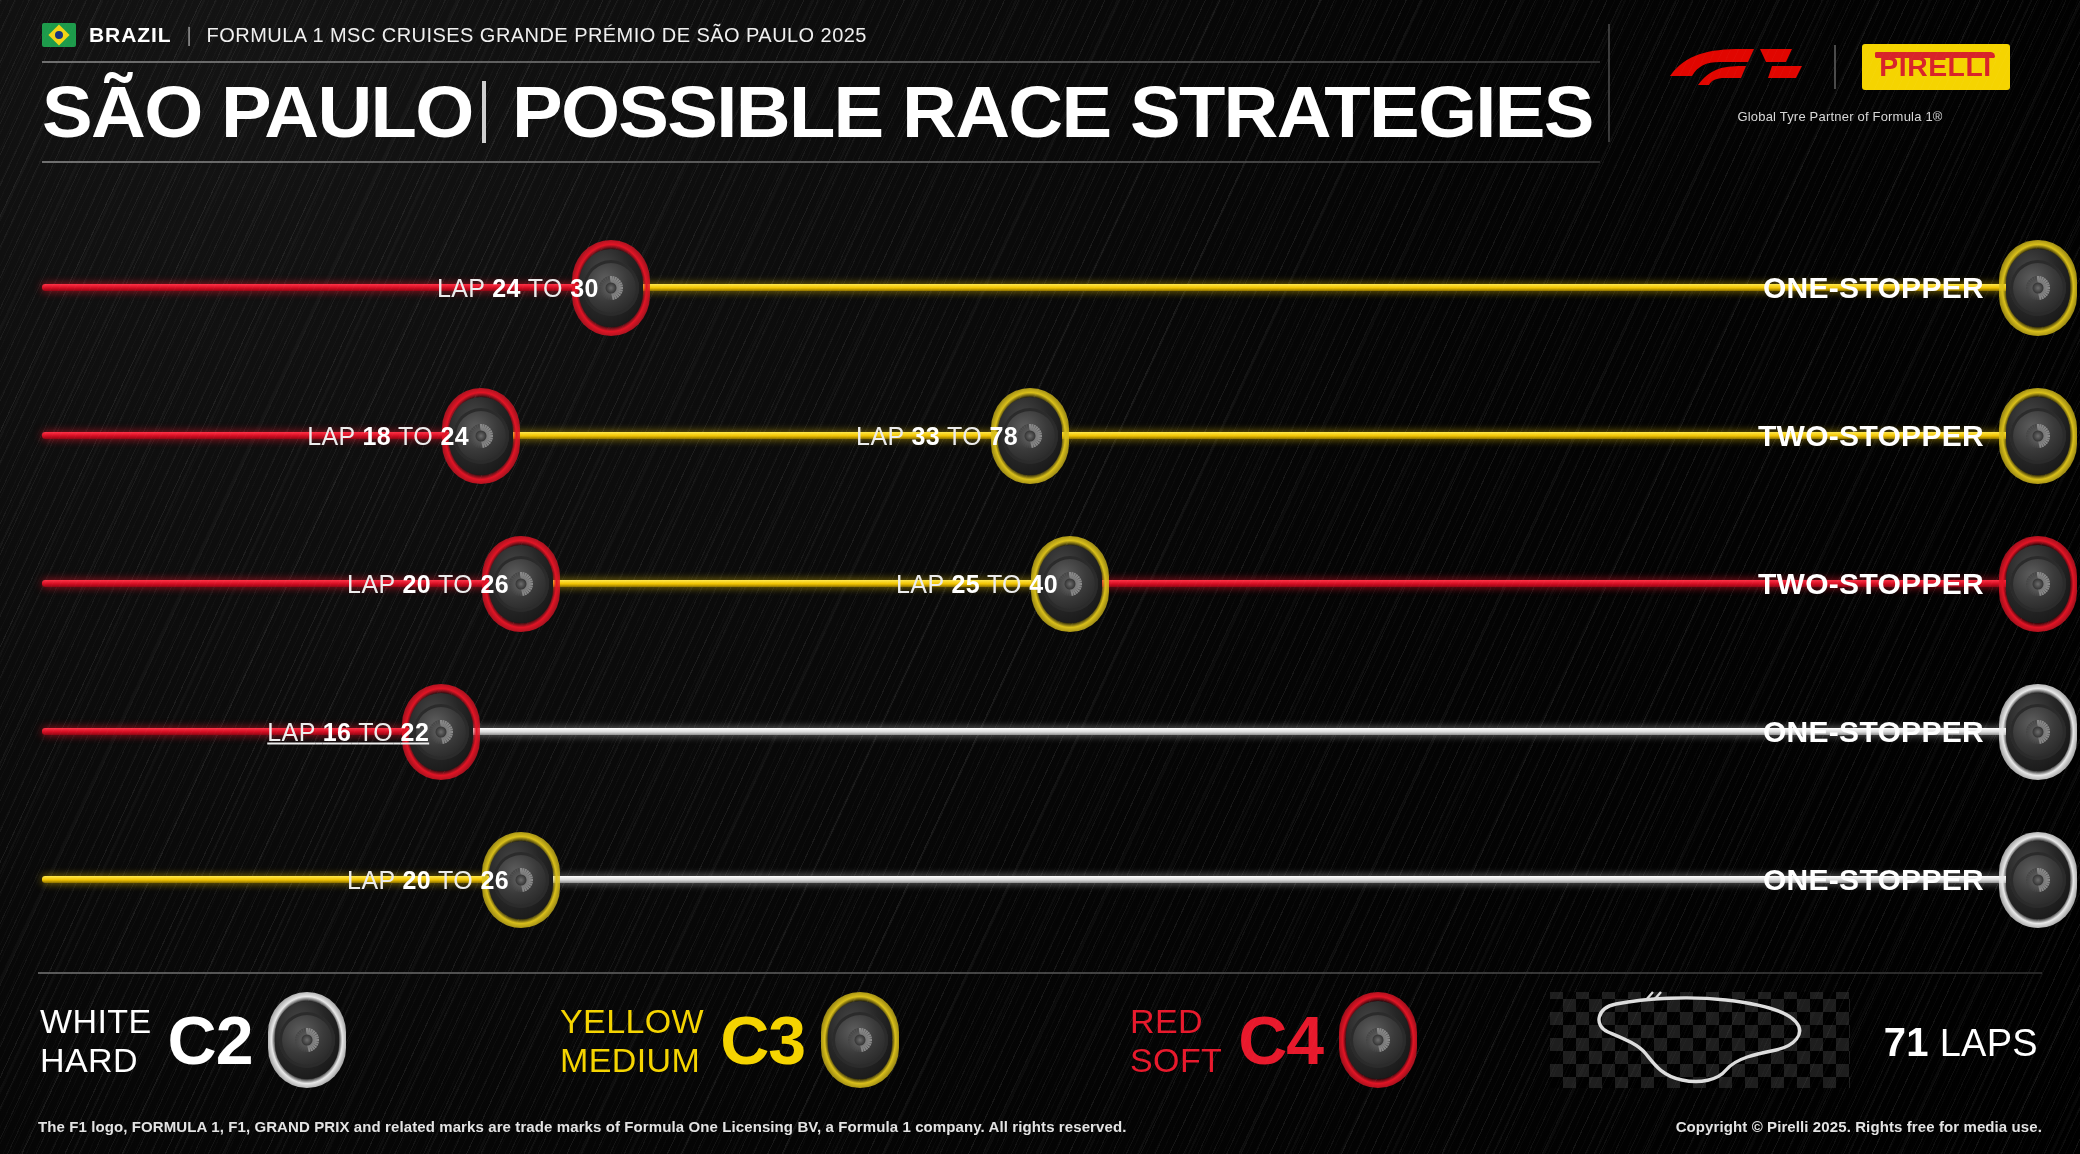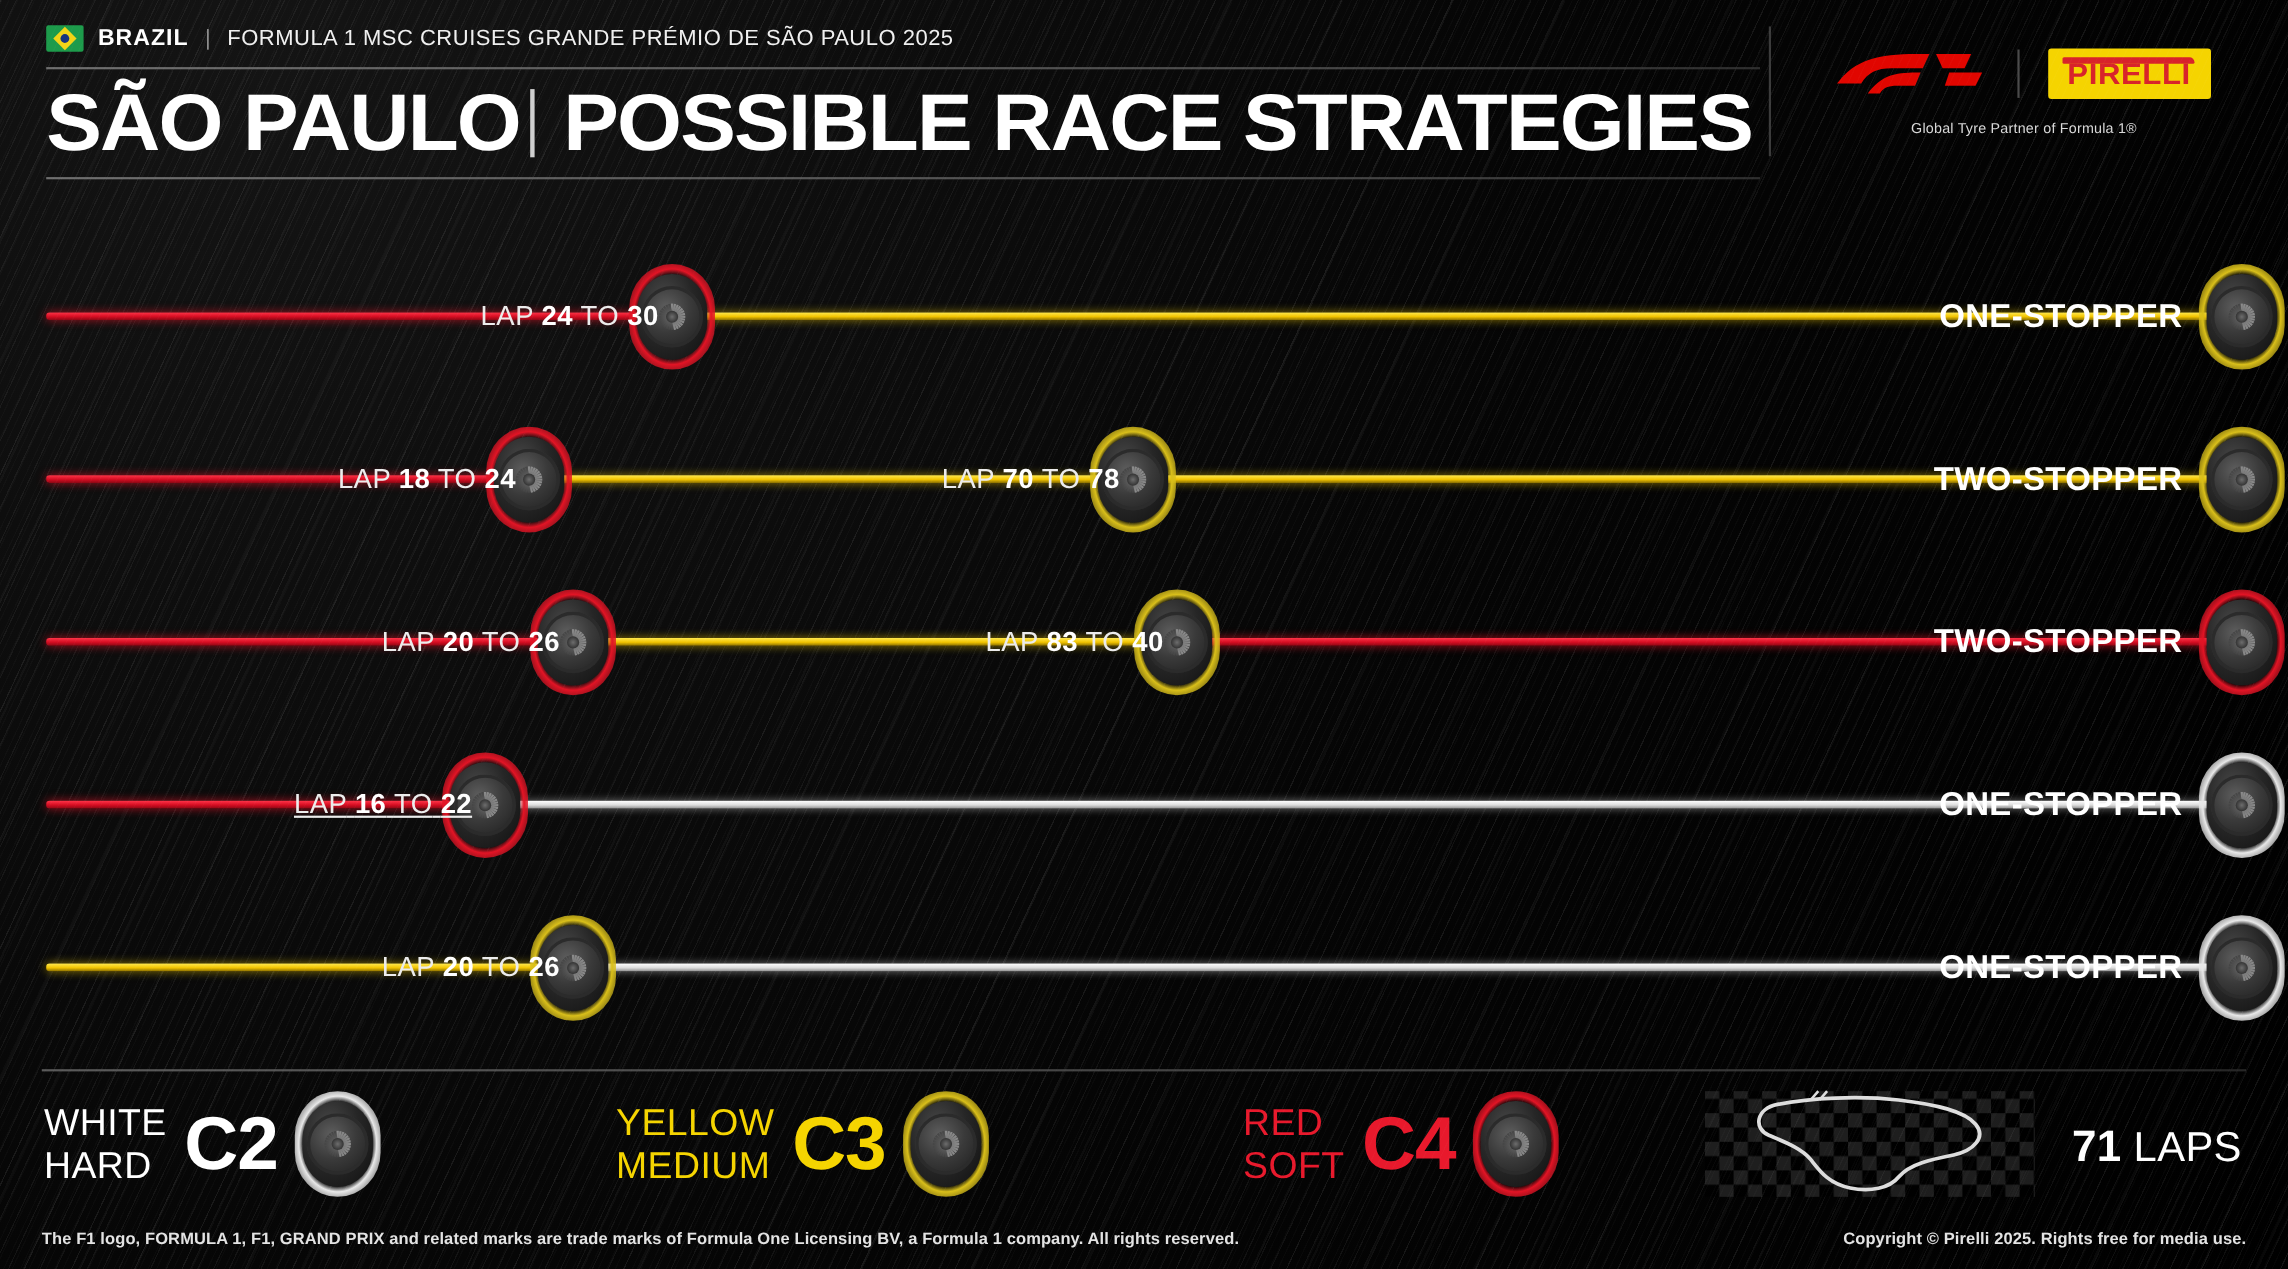--- a/index.html
+++ b/index.html
@@ -359,21 +359,21 @@
                 <i style="transform:rotate(102.85714285714286deg)"></i>
                 <i style="transform:rotate(115.71428571428571deg)"></i>
                 <i style="transform:rotate(128.57142857142858deg)"></i>
                 <i style="transform:rotate(141.42857142857142deg)"></i>
                 <i style="transform:rotate(154.28571428571428deg)"></i>
                 <i style="transform:rotate(167.14285714285714deg)"></i>
               </span>
               <span class="hub"></span>
             </span>
           </span>
-          <div class="lap-label" style="left: 49.5%;"><span>LAP</span> <b>70</b> <span>TO</span> <b>78</b></div>
+          <div class="lap-label" style="left: 49.5%;"><span>LAP</span> <b>33</b> <span>TO</span> <b>78</b></div>
           <span class="tyre medium" style="left: 100%;">
             <span class="sidewall"></span>
             <span class="carcass"></span>
             <span class="rim">
               <span class="spokes">
                 <i style="transform:rotate(0deg)"></i>
                 <i style="transform:rotate(12.857142857142858deg)"></i>
                 <i style="transform:rotate(25.714285714285715deg)"></i>
                 <i style="transform:rotate(38.57142857142857deg)"></i>
                 <i style="transform:rotate(51.42857142857143deg)"></i>
@@ -438,21 +438,21 @@
                 <i style="transform:rotate(102.85714285714286deg)"></i>
                 <i style="transform:rotate(115.71428571428571deg)"></i>
                 <i style="transform:rotate(128.57142857142858deg)"></i>
                 <i style="transform:rotate(141.42857142857142deg)"></i>
                 <i style="transform:rotate(154.28571428571428deg)"></i>
                 <i style="transform:rotate(167.14285714285714deg)"></i>
               </span>
               <span class="hub"></span>
             </span>
           </span>
-          <div class="lap-label" style="left: 51.5%;"><span>LAP</span> <b>83</b> <span>TO</span> <b>40</b></div>
+          <div class="lap-label" style="left: 51.5%;"><span>LAP</span> <b>25</b> <span>TO</span> <b>40</b></div>
           <span class="tyre soft" style="left: 100%;">
             <span class="sidewall"></span>
             <span class="carcass"></span>
             <span class="rim">
               <span class="spokes">
                 <i style="transform:rotate(0deg)"></i>
                 <i style="transform:rotate(12.857142857142858deg)"></i>
                 <i style="transform:rotate(25.714285714285715deg)"></i>
                 <i style="transform:rotate(38.57142857142857deg)"></i>
                 <i style="transform:rotate(51.42857142857143deg)"></i>

